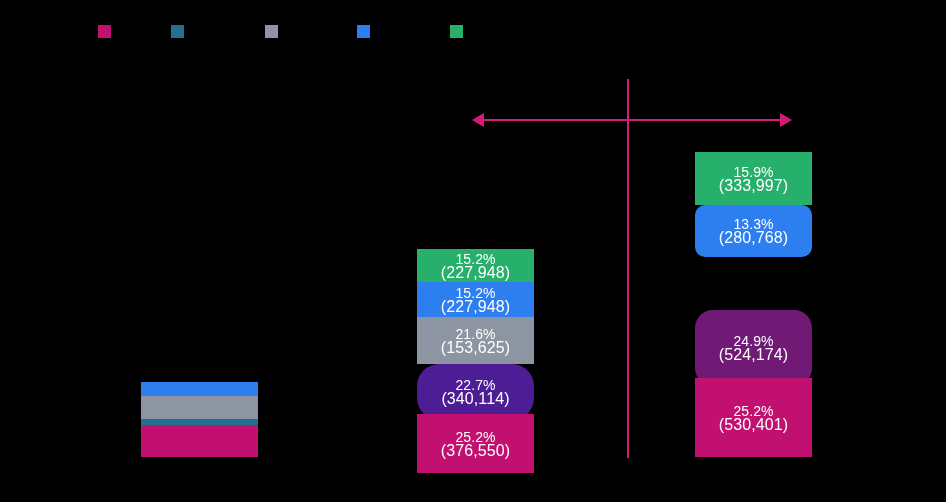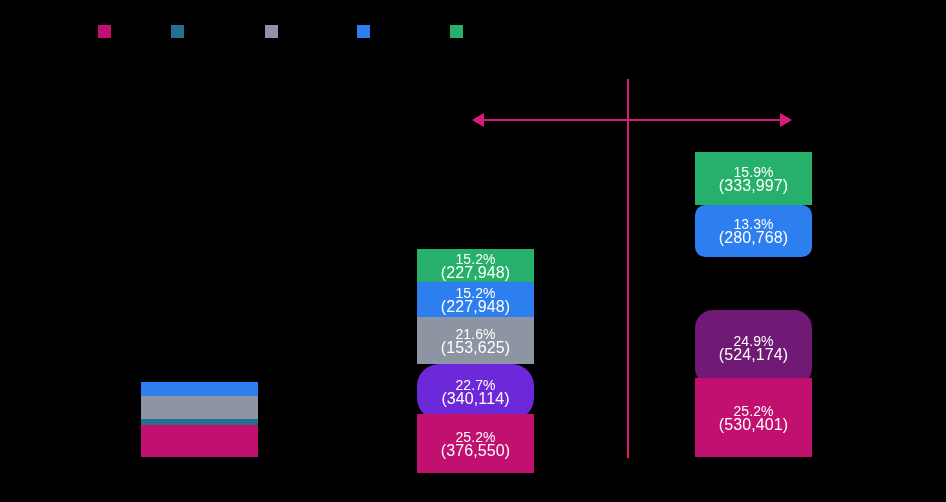--- a/index.html
+++ b/index.html
@@ -74,21 +74,21 @@
           <div class="seg-val">(227,948)</div>
         </div>
         <div class="seg" style="top: 266px; height: 35px; background: rgb(45, 127, 240);">
           <div class="seg-pct">15.2%</div>
           <div class="seg-val">(227,948)</div>
         </div>
         <div class="seg" style="top: 301px; height: 47px; background: rgb(140, 149, 161);">
           <div class="seg-pct">21.6%</div>
           <div class="seg-val">(153,625)</div>
         </div>
-        <div class="seg" style="top: 348px; height: 56px; background: #6d28d9; border-radius: 22px;">
+        <div class="seg" style="top: 348px; height: 56px; background: #4c1d95; border-radius: 22px;">
           <div class="seg-pct">22.7%</div>
           <div class="seg-val">(340,114)</div>
         </div>
         <div class="seg" style="top: 398px; height: 59px; background: rgb(193, 16, 111);">
           <div class="seg-pct">25.2%</div>
           <div class="seg-val">(376,550)</div>
         </div>
       </div>
       <div class="bar-group" style="left: 695px; width: 117px; top: 0px; height: 502px;">
         <div class="seg" style="top: 152px; height: 53px; background: rgb(39, 176, 107);">

